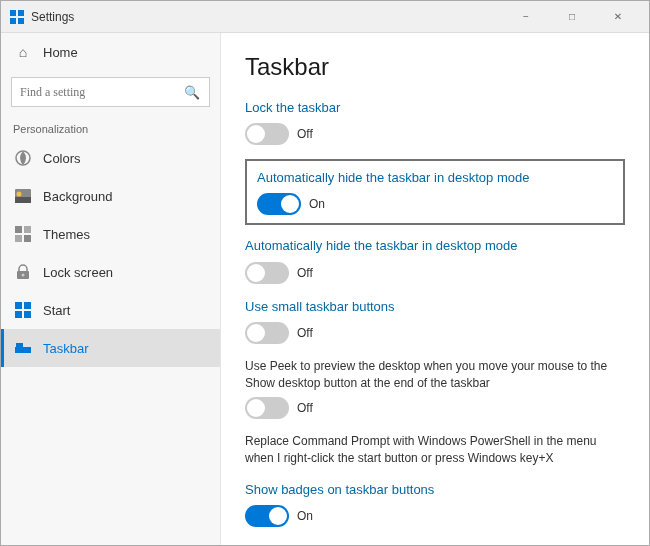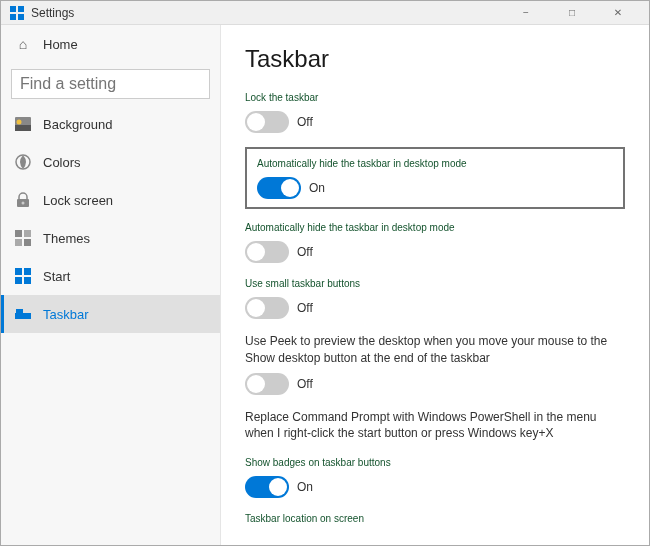--- a/index.html
+++ b/index.html
@@ -13,21 +13,21 @@
     }
     .window {
       width: 650px;
       height: 546px;
       background: #fff;
       display: flex;
       flex-direction: column;
       border: 1px solid #aaa;
     }
     .titlebar {
-      height: 24px;
+      height: 32px;
       background: #f0f0f0;
       display: flex;
       align-items: center;
       padding: 0 8px;
       border-bottom: 1px solid #ddd;
       flex-shrink: 0;
     }
     .titlebar-icon {
       width: 16px;
       height: 16px;
@@ -77,23 +77,24 @@
       border: 1px solid #ccc;
       display: flex;
       align-items: center;
       padding: 0 8px;
       background: #fff;
     }
     .search-box input {
       border: none;
       outline: none;
       flex: 1;
-      font-size: 16px;
+      font-size: 12px;
       background: transparent;
       color: #a16207;
+      font-family: Liberation Serif, serif;
     }
     .search-icon-glyph {
       color: #666;
       font-size: 13px;
     }
     .sidebar-section-label {
       font-size: 11px;
       color: #666;
       padding: 10px 12px 4px;
       font-weight: 400;
@@ -133,22 +134,22 @@
     .main-title {
       font-size: 24px;
       font-weight: 300;
       color: #1a1a1a;
       margin-bottom: 18px;
     }
     .setting-group {
       margin-bottom: 14px;
     }
     .setting-label {
-      font-size: 10px;
-      color: #14532d;
+      font-size: 13px;
+      color: #0369a1;
       margin-bottom: 6px;
       line-height: 1.4;
     }
     .setting-label.small {
       font-size: 12px;
       color: #333;
       line-height: 1.4;
     }
     .toggle-row {
       display: flex;
@@ -216,67 +217,68 @@
       <div class="sidebar-item">
         <div class="sidebar-item-icon">⌂</div>
         <span class="sidebar-item-label">Home</span>
       </div>
 
       <div class="search-box">
         <input type="text" placeholder="Find a setting" style="">
         <span class="search-icon-glyph">🔍</span>
       </div>
 
+      <div class="sidebar-section-label">Personalization</div>
+
+      <div class="sidebar-item">
+        <div class="sidebar-item-icon">
+          <svg width="16" height="16" viewBox="0 0 16 16">
+            <circle cx="8" cy="8" r="7" fill="none" stroke="#888" stroke-width="1.5"></circle>
+            <path d="M8 1 Q14 8 8 15 Q2 8 8 1" fill="#888"></path>
+          </svg>
+        </div>
+        <span class="sidebar-item-label">Colors</span>
+      </div>
 
       <div class="sidebar-item">
         <div class="sidebar-item-icon">
           <svg width="16" height="14" viewBox="0 0 16 14">
             <rect x="0" y="0" width="16" height="14" fill="#888" rx="1"></rect>
             <rect x="0" y="8" width="16" height="6" fill="#555" rx="0"></rect>
             <circle cx="4" cy="5" r="2.5" fill="#f0c040"></circle>
           </svg>
         </div>
         <span class="sidebar-item-label">Background</span>
-      </div>
-
-      <div class="sidebar-item">
-        <div class="sidebar-item-icon">
-          <svg width="16" height="16" viewBox="0 0 16 16">
-            <circle cx="8" cy="8" r="7" fill="none" stroke="#888" stroke-width="1.5"></circle>
-            <path d="M8 1 Q14 8 8 15 Q2 8 8 1" fill="#888"></path>
-          </svg>
-        </div>
-        <span class="sidebar-item-label">Colors</span>
-      </div>
-
-      <div class="sidebar-item">
-        <div class="sidebar-item-icon">
-          <svg width="14" height="16" viewBox="0 0 14 16">
-            <rect x="1" y="7" width="12" height="8" rx="1" fill="#888"></rect>
-            <path d="M3 7 V5 A4 4 0 0 1 11 5 V7" fill="none" stroke="#888" stroke-width="1.5"></path>
-            <circle cx="7" cy="11" r="1.5" fill="#ccc"></circle>
-          </svg>
-        </div>
-        <span class="sidebar-item-label">Lock screen</span>
       </div>
 
       <div class="sidebar-item">
         <div class="sidebar-item-icon">
           <svg width="16" height="16" viewBox="0 0 16 16">
             <rect x="0" y="0" width="7" height="7" fill="#888"></rect>
             <rect x="9" y="0" width="7" height="7" fill="#aaa"></rect>
             <rect x="0" y="9" width="7" height="7" fill="#aaa"></rect>
             <rect x="9" y="9" width="7" height="7" fill="#888"></rect>
           </svg>
         </div>
         <span class="sidebar-item-label">Themes</span>
       </div>
 
       <div class="sidebar-item">
         <div class="sidebar-item-icon">
+          <svg width="14" height="16" viewBox="0 0 14 16">
+            <rect x="1" y="7" width="12" height="8" rx="1" fill="#888"></rect>
+            <path d="M3 7 V5 A4 4 0 0 1 11 5 V7" fill="none" stroke="#888" stroke-width="1.5"></path>
+            <circle cx="7" cy="11" r="1.5" fill="#ccc"></circle>
+          </svg>
+        </div>
+        <span class="sidebar-item-label">Lock screen</span>
+      </div>
+
+      <div class="sidebar-item">
+        <div class="sidebar-item-icon">
           <svg width="16" height="16" viewBox="0 0 16 16">
             <rect x="0" y="0" width="7" height="7" fill="#0078d7"></rect>
             <rect x="9" y="0" width="7" height="7" fill="#0078d7"></rect>
             <rect x="0" y="9" width="7" height="7" fill="#0078d7"></rect>
             <rect x="9" y="9" width="7" height="7" fill="#0078d7"></rect>
           </svg>
         </div>
         <span class="sidebar-item-label">Start</span>
       </div>
 

